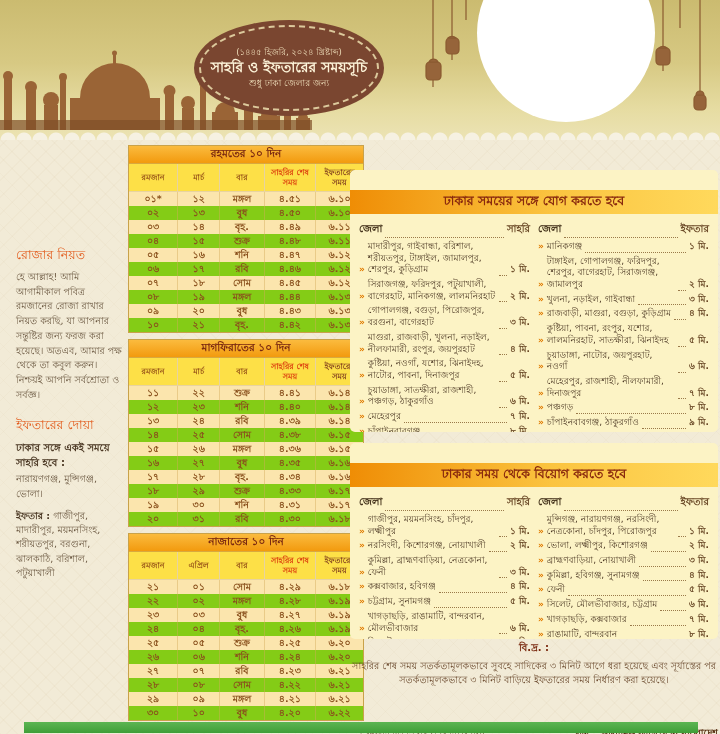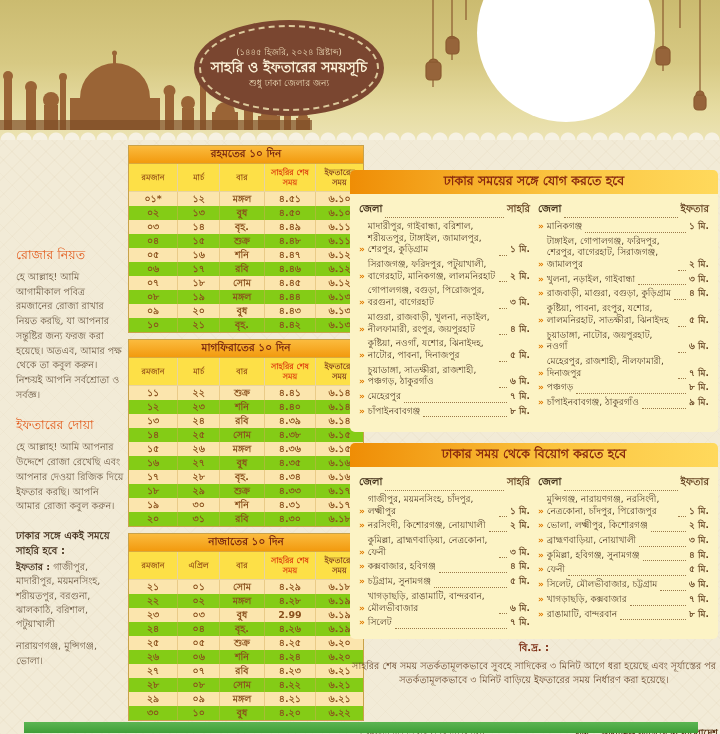--- a/index.html
+++ b/index.html
@@ -55,21 +55,21 @@
   .tbody .tr.odd { background:#fbe5ad; }
   .tbody .tr.even { background:#84cc16; }
   .tbody .td { font-size:9.5px; font-weight:bold; color:#8a511d; text-align:center;
     line-height:14px; border-right:1px solid rgba(210,170,90,0.45); overflow:hidden; white-space:nowrap; }
   .tbody .td:last-child { border-right:none; }
 
   
   .rbox { position:absolute; left:350px; width:368px; background:#fcf3c5; border-radius:5px; overflow:hidden; }
   .rbox .box-title { height:24px; display:flex; align-items:center; justify-content:center;
     background:linear-gradient(90deg,#ef8d05 0%,#fbc440 55%,#ffd95c 100%);
-    color:#8a2a0e; font-weight:bold; font-size:12.5px; }
+    color:#8a2a0e; font-weight:bold; font-size:12.5px;margin-top:20px; }
   .box-body { display:flex; gap:8px; padding:7px 9px 6px 9px; }
   .box-col { width:50%; }
   .colhead { display:flex; align-items:flex-end; font-size:10px; font-weight:bold; color:#3f2d16; margin-bottom:3px; }
   .entry { display:flex; align-items:flex-end; font-size:9px; line-height:1.3; color:#4f3b26; margin-bottom:3px; }
   .entry .bullet { color:#e07b00; font-weight:bold; margin-right:3px; flex:0 0 auto; }
   .entry .txt { flex:0 1 auto; }
   .dots { flex:1 1 8px; min-width:8px; margin:0 3px; border-bottom:1px dotted #9a7a4a; height:8px; }
   .entry .min, .colhead .h-right { flex:0 0 auto; color:#6b4a28; font-weight:bold; }
 
   
@@ -164,24 +164,23 @@
       <div class="sub">শুধু ঢাকা জেলার জন্য</div>
     </div>
 
     <div class="scallops"></div>
   </div>
 
   <div class="sidebar">
     <div class="sb-head">রোজার নিয়ত</div>
     <div class="sb-text">হে আল্লাহ! আমি আগামীকাল পবিত্র রমজানের রোজা রাখার নিয়ত করছি, যা আপনার সন্তুষ্টির জন্য ফরজ করা হয়েছে। অতএব, আমার পক্ষ থেকে তা কবুল করুন। নিশ্চয়ই আপনি সর্বশ্রোতা ও সর্বজ্ঞ।</div>
     <div class="sb-head">ইফতারের দোয়া</div>
-    <div class="sb-text">হে আল্লাহ! আমি আপনার উদ্দেশে রোজা রেখেছি এবং আপনার দেওয়া রিজিক দিয়ে ইফতার করছি। আপনি আমার রোজা কবুল করুন।</div>
     <div class="sb-bold-head">ঢাকার সঙ্গে একই সময়ে সাহরি হবে :</div>
+    <div class="sb-list">নারায়ণগঞ্জ, মুন্সিগঞ্জ, ভোলা।</div>
     <div class="sb-list"><span class="sb-inline-label">ইফতার :</span> <span>গাজীপুর, মাদারীপুর, ময়মনসিংহ, শরীয়তপুর, বরগুনা, ঝালকাঠি, বরিশাল, পটুয়াখালী</span></div>
-    <div class="sb-list">নারায়ণগঞ্জ, মুন্সিগঞ্জ, ভোলা।</div>
   </div>
 
   <div class="tables-col">
     <div class="ttable">
       <div class="t-title">রহমতের ১০ দিন</div>
       <div class="thead">
           <div class="th c0">রমজান</div>
           <div class="th c1">মার্চ</div>
           <div class="th c2">বার</div>
           <div class="th c3">সাহরির শেষ সময়</div>
@@ -363,21 +362,21 @@
             <div class="td">২২</div>
             <div class="td">০২</div>
             <div class="td">মঙ্গল</div>
             <div class="td">৪.২৮</div>
             <div class="td">৬.১৯</div>
           </div>
           <div class="tr odd">
             <div class="td">২৩</div>
             <div class="td">০৩</div>
             <div class="td">বুধ</div>
-            <div class="td">2.99</div>
+            <div class="td">৪.২৭</div>
             <div class="td">৬.১৯</div>
           </div>
           <div class="tr even">
             <div class="td">২৪</div>
             <div class="td">০৪</div>
             <div class="td">বৃহ.</div>
             <div class="td">৪.২৬</div>
             <div class="td">৬.১৯</div>
           </div>
           <div class="tr odd">

